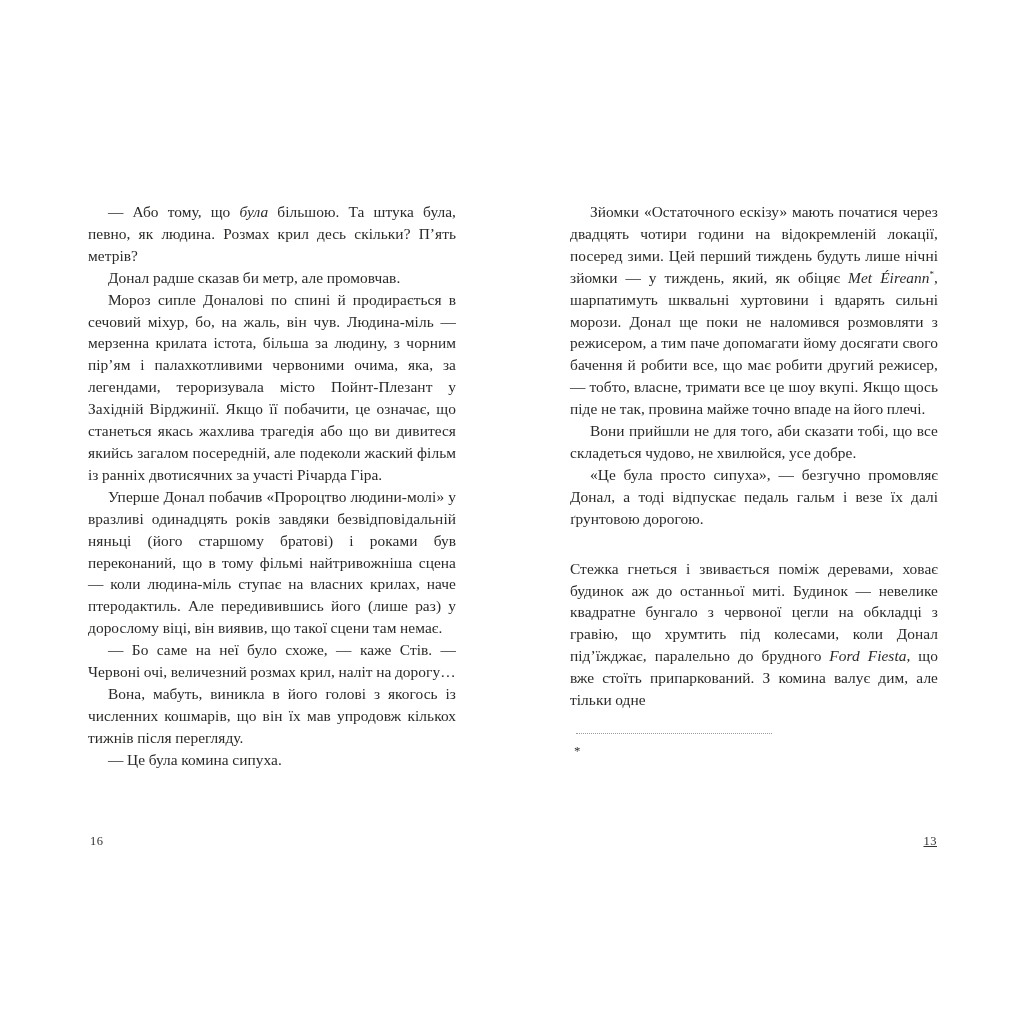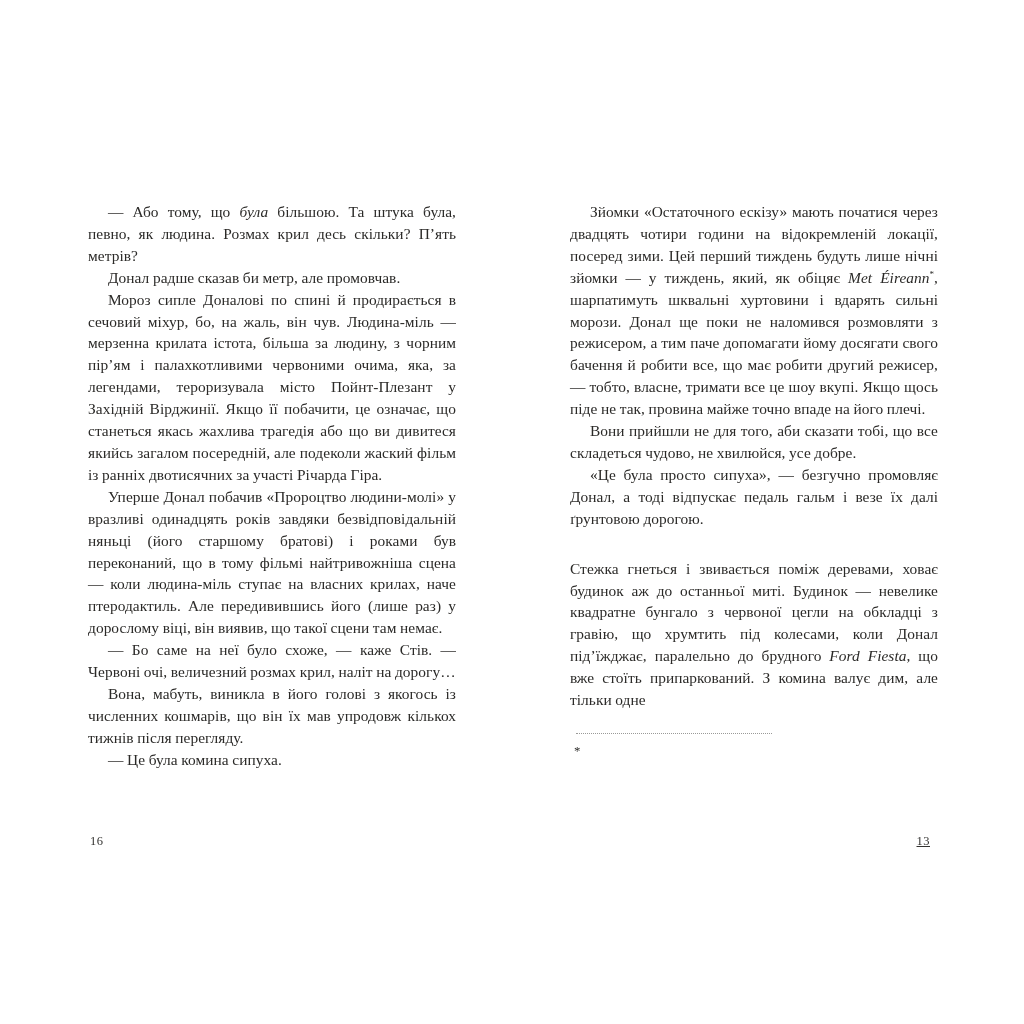--- a/index.html
+++ b/index.html
@@ -71,21 +71,21 @@
     box-sizing: border-box;
   }
   .page-number {
     position: absolute;
     top: 834px;
     font-size: 12.5px;
     letter-spacing: 0.5px;
     color: #333230;
   }
   .page-number-left  { left: 2px; }
-  .page-number-right { right: 8px; text-decoration: underline; }
+  .page-number-right { right: 1px; text-decoration: underline; }
 </style>
 </head>
 <body>
 
 <div class="spread">
 
   <div class="page page-left">
     <div class="page-body">
         <p class="para indent"><span>— Або тому, що </span><em>була</em><span> більшою. Та штука була, певно, як людина. Розмах крил десь скільки? П’ять метрів?</span></p>
         <p class="para indent"><span>Донал радше сказав би метр, але промовчав.</span></p>

